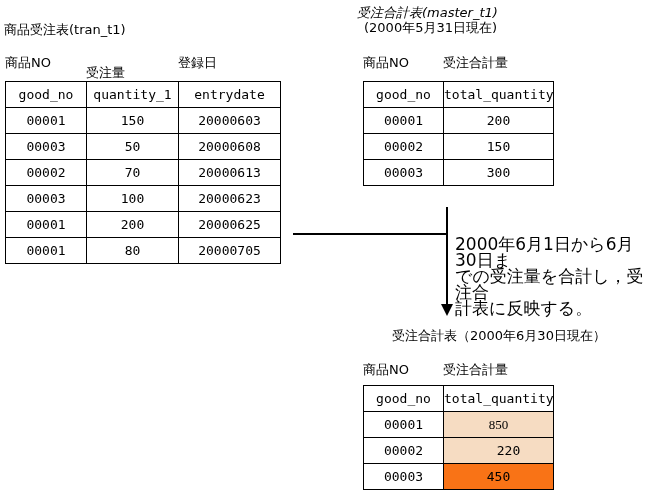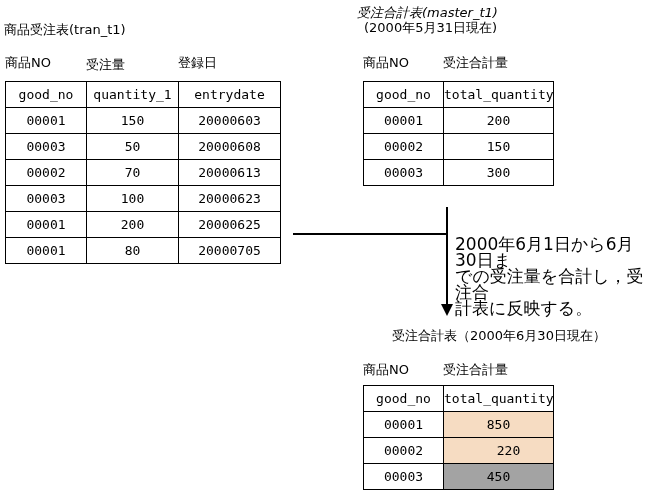--- a/index.html
+++ b/index.html
@@ -73,21 +73,21 @@
   }
 </style>
 </head>
 <body>
 
 <div class="canvas">
 
   <div class="title" style="left:4px; top:22px;">商品受注表(tran_t1)</div>
 
   <div class="col-label" style="left:5px; top:54px; width:81px;">商品NO</div>
-  <div class="col-label" style="left:86px; top:56px; width:92px;">受注量</div>
+  <div class="col-label" style="left:86px; top:64px; width:92px;">受注量</div>
   <div class="col-label" style="left:178px; top:54px; width:102px;">登録日</div>
 
   <table class="tbl" style="left:5px; top:81px; width:275px;">
     <colgroup>
         <col style="width:81px">
         <col style="width:92px">
         <col style="width:102px">
       </colgroup>
     <tbody>
         <tr>
@@ -176,26 +176,26 @@
         <col style="width:80px">
         <col style="width:110px">
       </colgroup>
     <tbody>
         <tr>
       <th>good_no</th>
       <th>total_quantity</th>
     </tr>
     <tr>
       <td>00001</td>
-      <td class="hl" style="background: rgb(246, 220, 194);">850</td>
+      <td class="hl" style="background: rgb(246, 220, 194); font-family: Liberation Serif, serif;">850</td>
     </tr>
     <tr>
       <td>00002</td>
       <td class="hl" style="background: rgb(246, 220, 194); padding-left: 20px;">220</td>
     </tr>
     <tr>
       <td>00003</td>
-      <td class="hl" style="background: #a3a3a3;">450</td>
+      <td class="hl" style="background: #f97316;">450</td>
     </tr>
   </tbody>
     </table>
 
 </div>
 
 </body></html>

